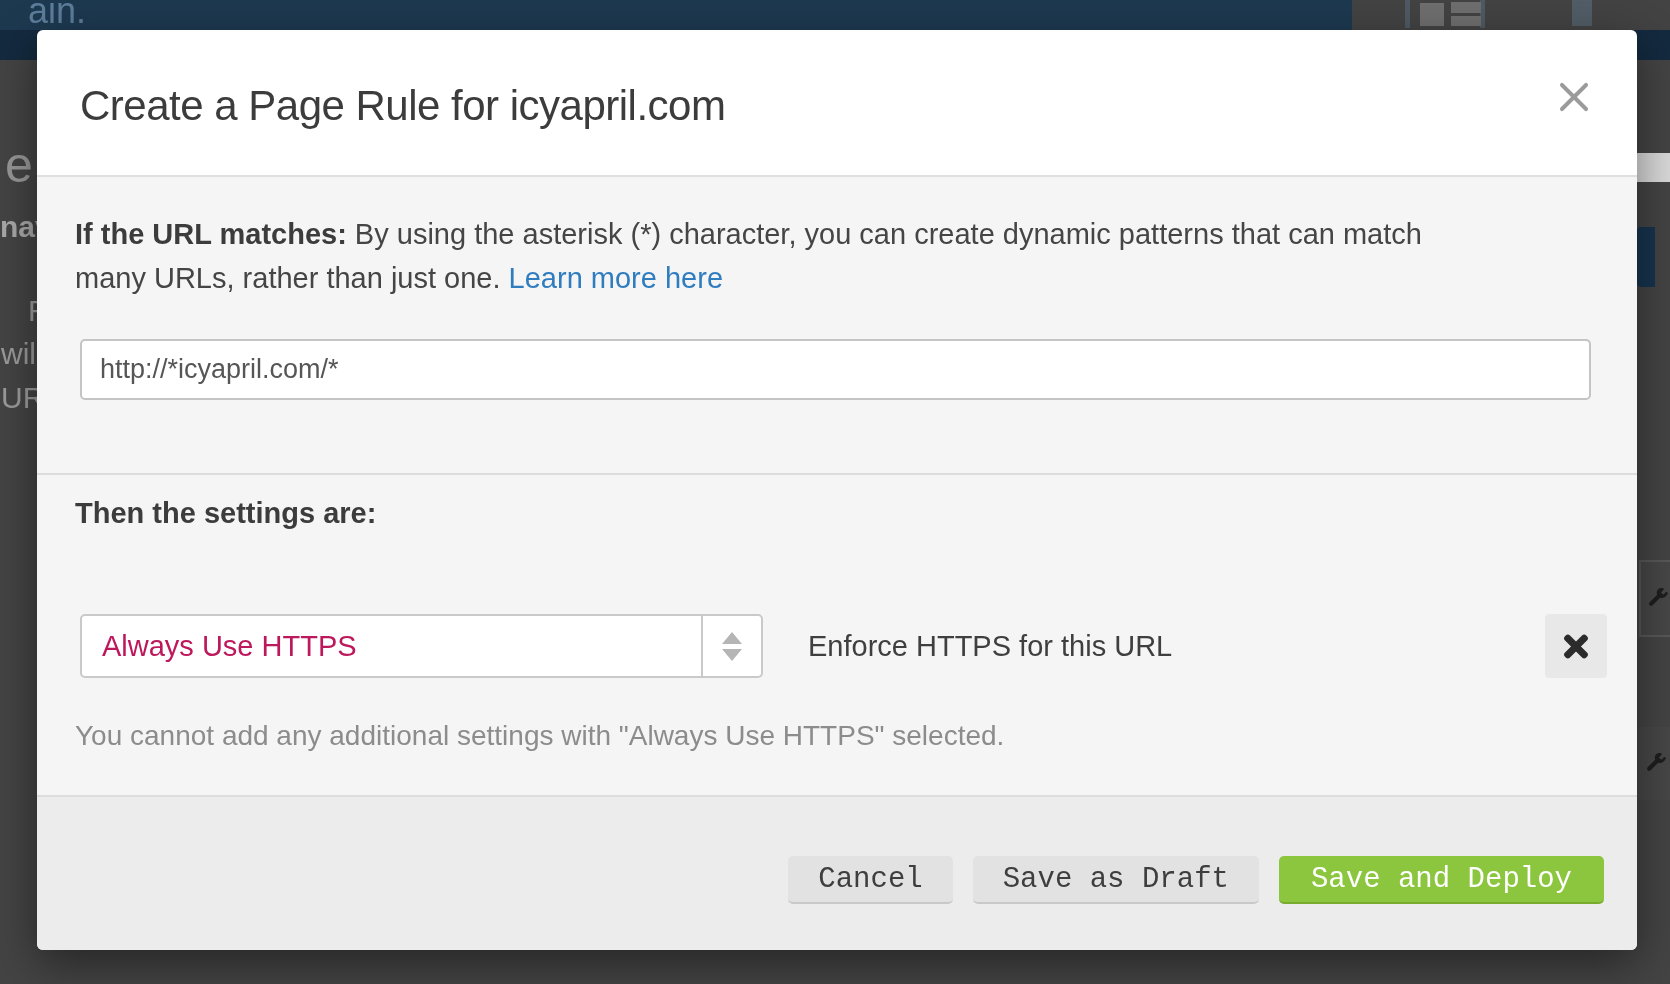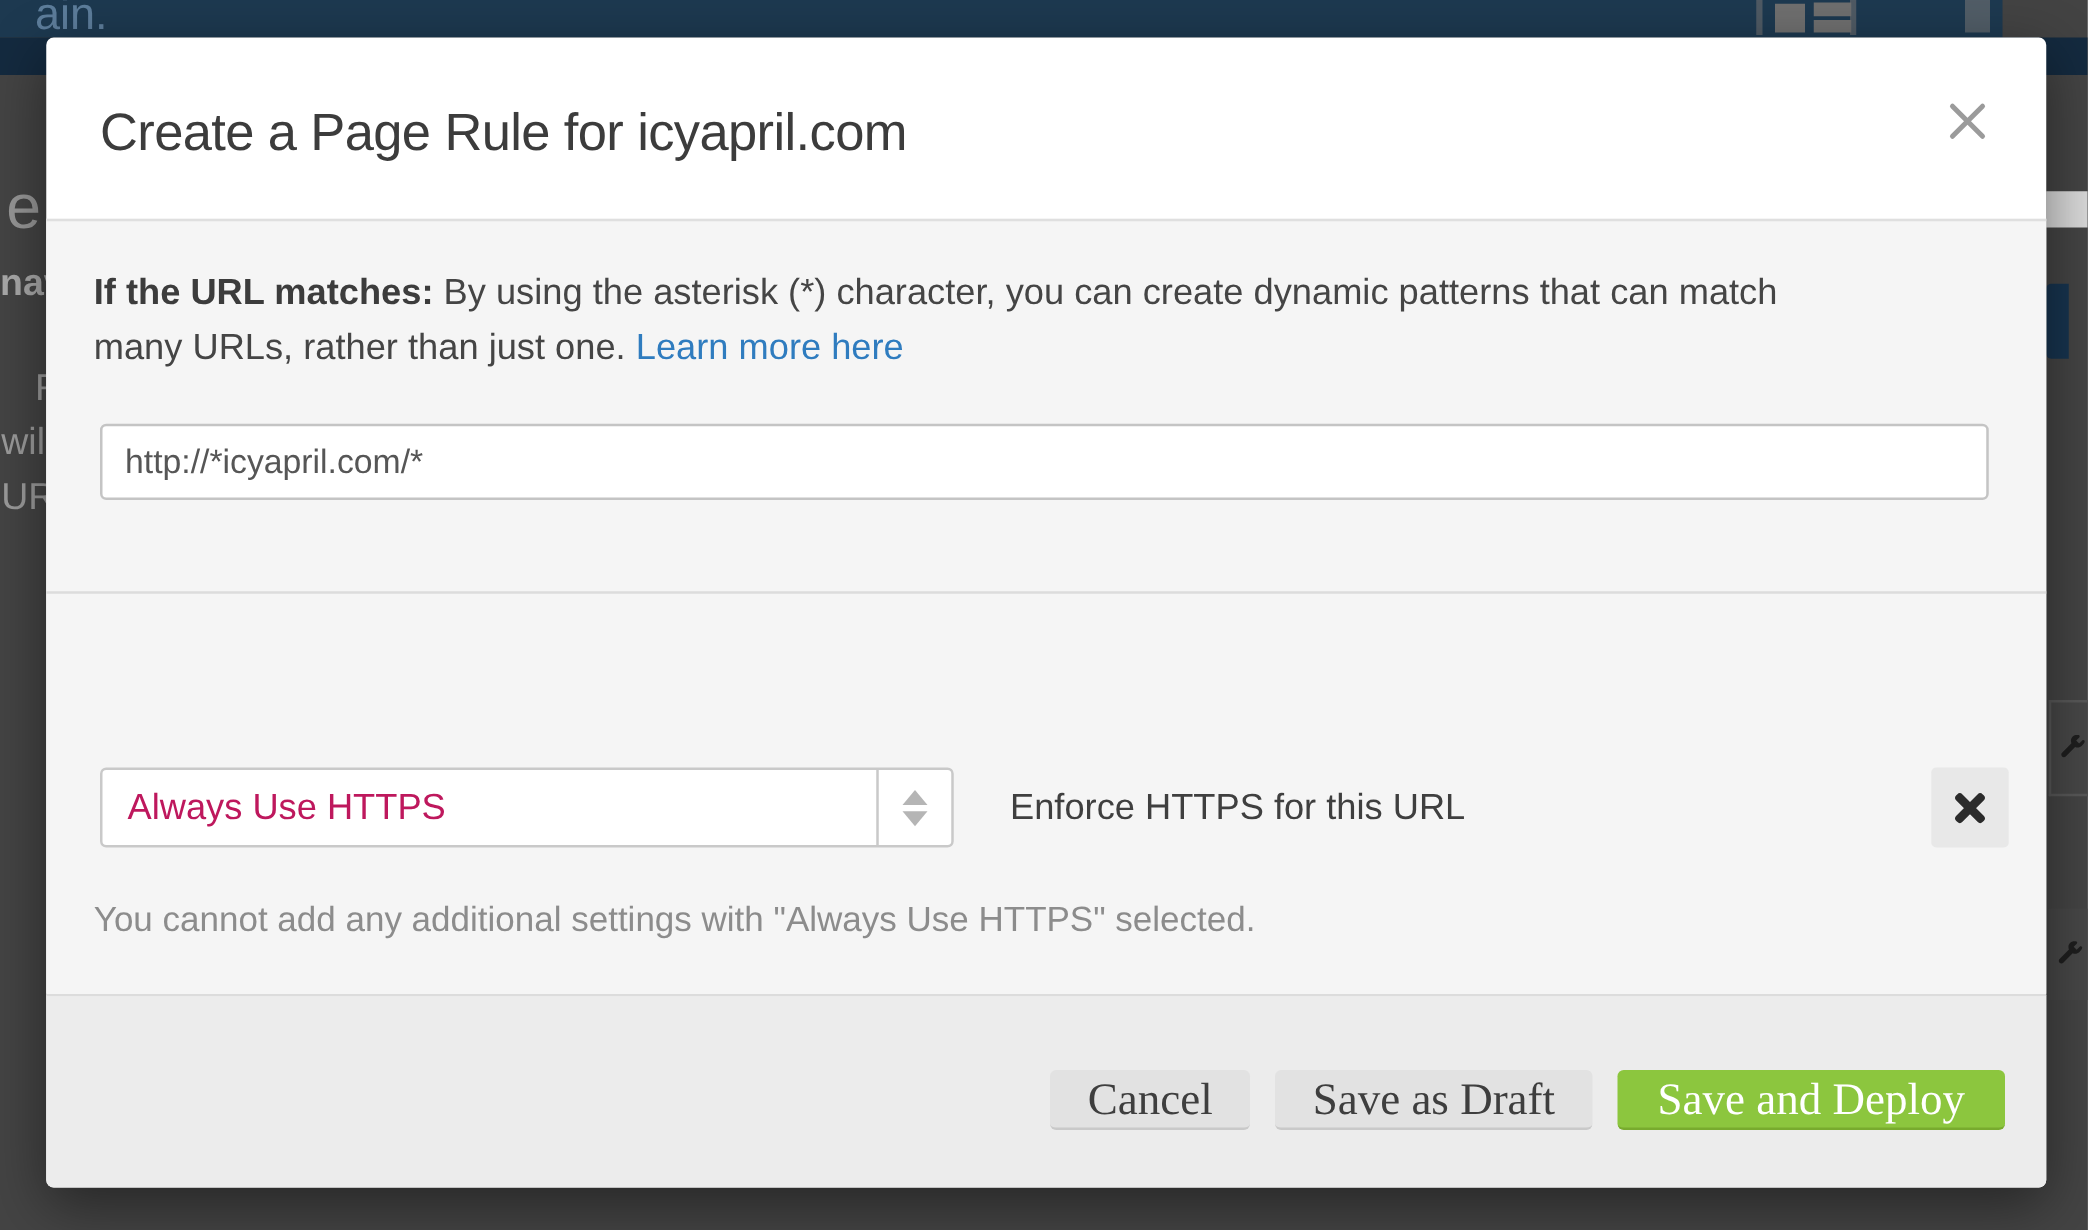--- a/index.html
+++ b/index.html
@@ -2,21 +2,21 @@
 <html><head>
 <meta charset="utf-8">
 <style>
   * { margin:0; padding:0; box-sizing:border-box; }
   html,body { width:1670px; height:984px; overflow:hidden;
     font-family:"Liberation Sans","DejaVu Sans",sans-serif; background:#434343; }
   .abs { position:absolute; }
 
   
   #bg { position:absolute; inset:0; width:1670px; height:984px; }
-  .hdr-band1 { left:0; top:0; width:1602px; height:30px; background:#1d3950; }
+  .hdr-band1 { left:0; top:0; width:1352px; height:30px; background:#1d3950; }
   .hdr-band2 { left:0; top:30px; width:1670px; height:30px; background:#142a3f; }
   .page-dark { left:0; top:60px; width:1670px; height:924px; background:#444444; }
   .hdr-frag { left:28px; top:-10px; font-size:36px; color:#5d7d9b; }
   .hdr-icon1 { left:1405px; top:-6px; width:80px; height:34px;
     border-left:5px solid #4f5a64; border-right:5px solid #4f5a64; }
   .hdr-icon1 .sq  { position:absolute; left:10px; top:9px; width:24px; height:23px; background:#6f6f6f; }
   .hdr-icon1 .bar1{ position:absolute; left:41px; top:8px;  width:30px; height:11px; background:#6f6f6f; }
   .hdr-icon1 .bar2{ position:absolute; left:41px; top:22px; width:30px; height:10px; background:#6f6f6f; }
   .hdr-icon2 { left:1572px; top:0; width:20px; height:26px; background:#515d67; }
   .left-strip { left:0; top:60px; width:37px; height:924px; overflow:hidden; }
@@ -64,22 +64,22 @@
     font-size:29px; color:#3f3f3f; white-space:nowrap; }
   .m-remove { position:absolute; left:1508px; top:0; width:62px; height:64px; background:#e8e8e8;
     border-radius:4px; cursor:pointer; }
   .hx { position:absolute; left:16px; top:29px; width:30px; height:7px; background:#2b2b2b; border-radius:3px; }
   .hx.r45 { transform:rotate(45deg); } .hx.r135 { transform:rotate(-45deg); }
   .m-note { left:38px; top:523px; font-size:28px; color:#8c8c8c; white-space:nowrap;margin-top:20px; }
 
   .m-footer { left:0; top:765px; width:1600px; height:155px; background:#ececec;
     border-top:2px solid #dcdcdc; border-radius:0 0 6px 6px; }
   .btn-row { position:absolute; right:33px; top:59px; display:flex; gap:20px; }
-  .btn { height:48px; border:none; border-radius:5px; font-size:36px; cursor:pointer;
-    font-family:Liberation Serif, serif; white-space:nowrap; }
+  .btn { height:48px; border:none; border-radius:5px; font-size:29px; cursor:pointer;
+    font-family:Liberation Mono, monospace; white-space:nowrap; }
   .btn-gray { background:#e2e2e2; color:#3e3e3e; padding:0 30px; border-bottom:2px solid #c9c9c9; }
   .btn-green { background:#8cc63e; color:#ffffff; padding:0 32px; border-bottom:2px solid #78ab2e; }
 </style>
 </head>
 <body>
 
 <div id="bg">
   <div class="abs hdr-band1">
     <div class="abs hdr-frag">ain.</div>
     <div class="abs hdr-icon1">
@@ -119,20 +119,21 @@
       <div class="xbar r135"></div>
   </div>
 
   <div class="abs m-body">
     <div class="abs m-para">
       <div class="line"><span class="b">If the URL matches:</span><span> By using the asterisk (*) character, you can create dynamic patterns that can match</span></div>
       <div class="line"><span>many URLs, rather than just one. </span><a class="m-link">Learn more here</a></div>
     </div>
     <input class="abs m-input" type="text" value="http://*icyapril.com/*" style="">
     <div class="abs m-div"></div>
+    <div class="abs m-label2">Then the settings are:</div>
 
     <div class="abs m-row">
       <div class="m-select">
         <span class="val">Always Use HTTPS</span>
         <span class="arrows">
           <span class="tri-up"></span>
             <span class="tri-down"></span>
         </span>
       </div>
       <div class="m-setting-desc">Enforce HTTPS for this URL</div>

